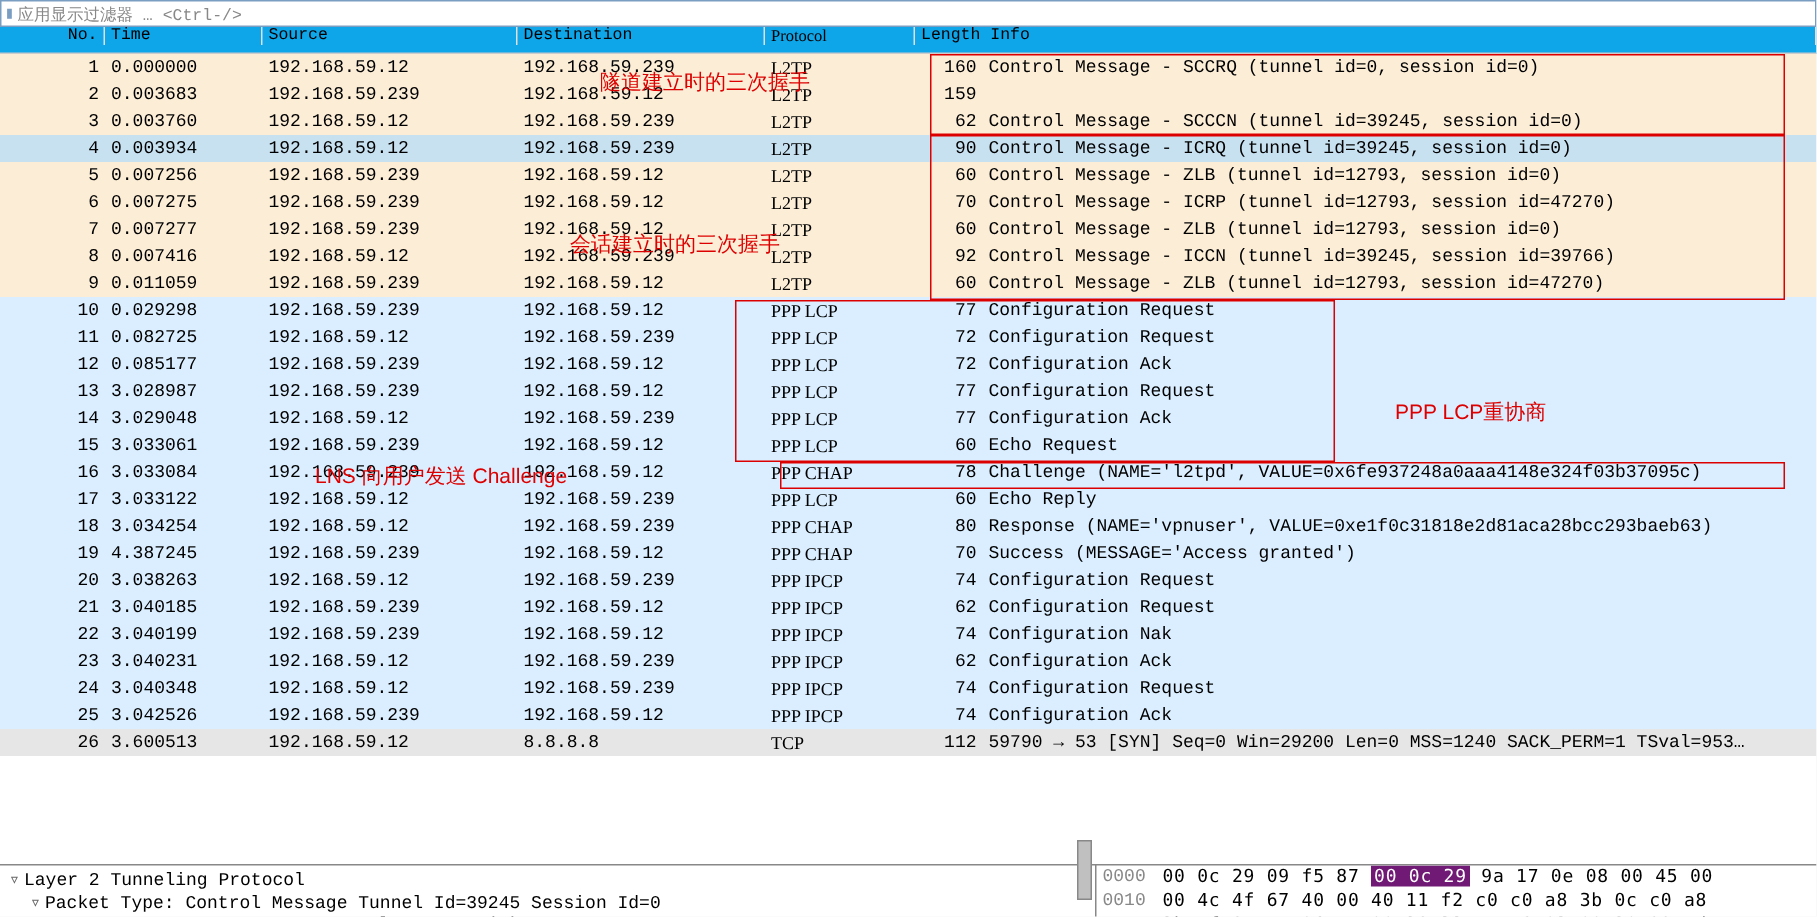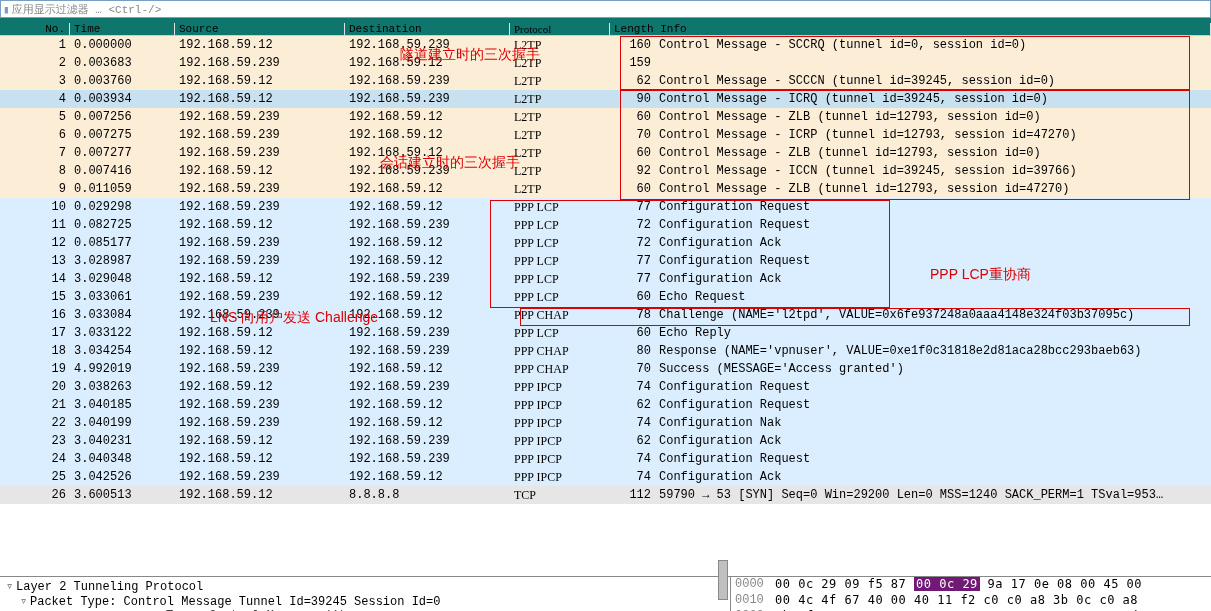--- a/index.html
+++ b/index.html
@@ -19,24 +19,24 @@
     border: 1px solid #7a9ec2;
     display: flex;
     align-items: center;
     padding: 0 2px;
     font-size: 11px;
   }
   .filter-bar .icon { color: #7a9ec2; margin-right: 2px; }
   .filter-bar .txt { color: #888; }
   .header-row {
     display: flex;
-    background: #0f766e;
+    background: #0ea5e9;
     border-bottom: 1px solid #ccc;
     height: 18px;
-    align-items: flex-end;
+    align-items: flex-start;
     font-size: 11px;
   }
   .header-row > div {
     padding: 0 4px;
     border-right: 1px solid #e0e0e0;
     overflow: hidden;
     white-space: nowrap;
   }
   .packet-list {
     background: #fff;
@@ -293,21 +293,21 @@
       <div class="col-no">18</div>
       <div class="col-time">3.034254</div>
       <div class="col-src">192.168.59.12</div>
       <div class="col-dst">192.168.59.239</div>
       <div class="col-proto">PPP CHAP</div>
       <div class="col-len">80</div>
       <div class="col-info">Response (NAME='vpnuser', VALUE=0xe1f0c31818e2d81aca28bcc293baeb63)</div>
     </div>
     <div class="row ppp">
       <div class="col-no">19</div>
-      <div class="col-time">4.992019</div>
+      <div class="col-time">4.387245</div>
       <div class="col-src">192.168.59.239</div>
       <div class="col-dst">192.168.59.12</div>
       <div class="col-proto">PPP CHAP</div>
       <div class="col-len">70</div>
       <div class="col-info">Success (MESSAGE='Access granted')</div>
     </div>
     <div class="row ppp">
       <div class="col-no">20</div>
       <div class="col-time">3.038263</div>
       <div class="col-src">192.168.59.12</div>

